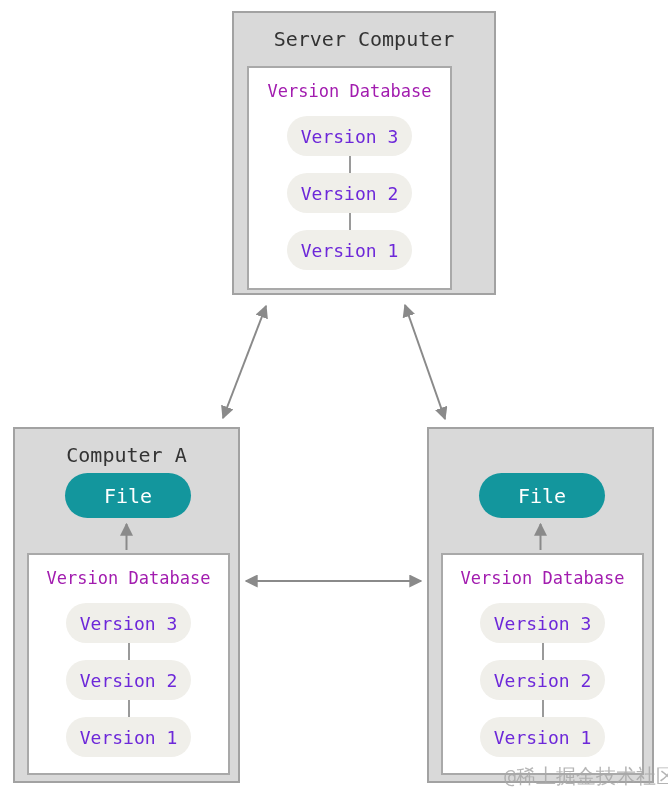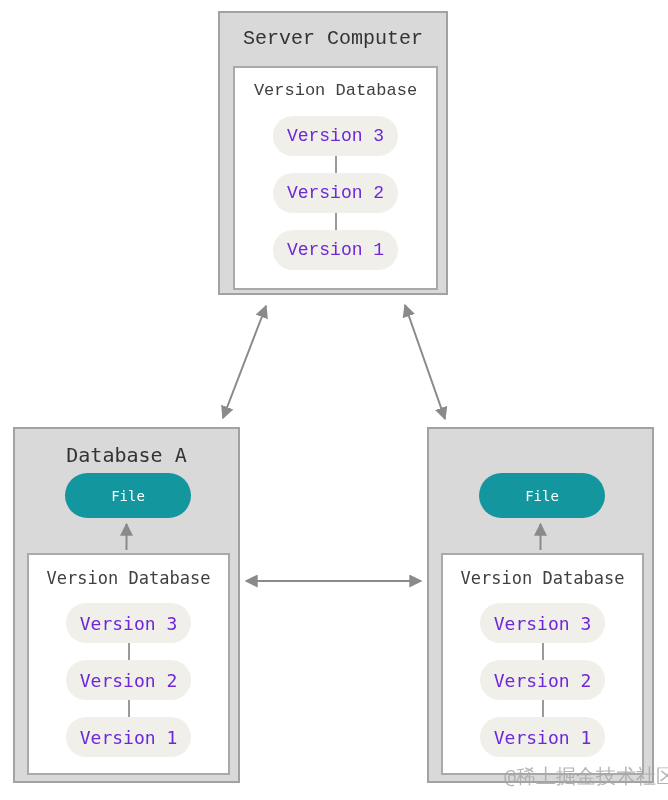--- a/index.html
+++ b/index.html
@@ -29,21 +29,21 @@
     position: absolute;
     background: #ffffff;
     border: 2px solid #a9a9a9;
     box-sizing: border-box;
   }
   .db-title {
     text-align: center;
     font-size: 17px;
     line-height: 22px;
     margin-top: 12px;
-    color: #404040;
+    color: #a21caf;
     white-space: nowrap;
   }
   .pill-stack {
     display: flex;
     flex-direction: column;
     align-items: center;
     margin-top: 14px;
   }
   .pill {
     width: 125px;
@@ -64,21 +64,21 @@
   }
   .file-pill {
     position: absolute;
     left: 50px;
     top: 44px;
     width: 126px;
     height: 45px;
     border-radius: 23px;
     background: #13969d;
     color: #ffffff;
-    font-size: 14px;
+    font-size: 20px;
     display: flex;
     align-items: center;
     justify-content: center;
     white-space: nowrap;
   }
   .arrows-layer {
     position: absolute;
     left: 0; top: 0;
     width: 668px;
     height: 800px;
@@ -95,36 +95,36 @@
   }
   
   .server .db-box { left: 13px; top: 53px; width: 205px; height: 224px; }
   .client .db-box { left: 12px; top: 124px; width: 203px; height: 222px; }
 </style>
 </head>
 <body>
 
 <div class="stage">
 
-  <div class="outer-box server" style="left:218px; top:11px; width:230px; height:284px;font-family:Liberation Mono, monospace;">
+  <div class="outer-box server" style="left:232px; top:11px; width:264px; height:284px;">
     <div class="outer-title">Server Computer</div>
     <div class="db-box">
       <div class="db-title">Version Database</div>
       <div class="pill-stack">
         <div class="pill">Version 3</div>
         <div class="link-line"></div>
         <div class="pill">Version 2</div>
         <div class="link-line"></div>
         <div class="pill">Version 1</div>
       </div>
     </div>
   </div>
 
   <div class="outer-box client" style="left:13px; top:427px; width:227px; height:356px;">
-    <div class="outer-title">Database A</div>
+    <div class="outer-title">Computer A</div>
     <div class="file-pill">File</div>
     <div class="db-box">
       <div class="db-title">Version Database</div>
       <div class="pill-stack">
         <div class="pill">Version 3</div>
         <div class="link-line"></div>
         <div class="pill">Version 2</div>
         <div class="link-line"></div>
         <div class="pill">Version 1</div>
       </div>

